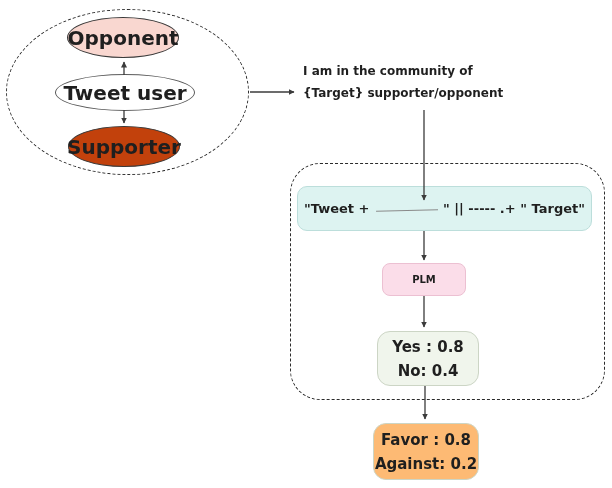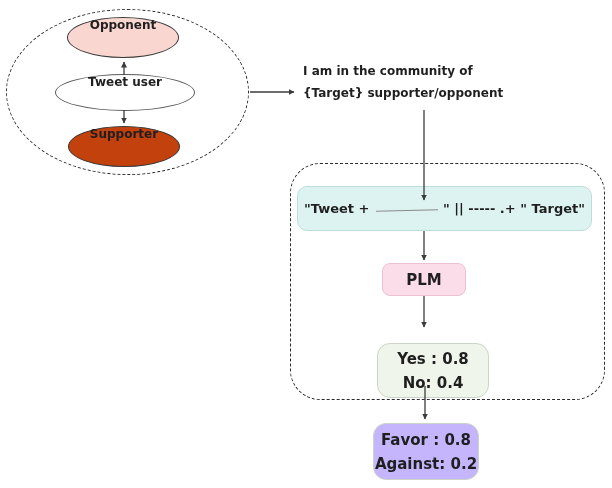--- a/index.html
+++ b/index.html
@@ -21,24 +21,24 @@
     left: 6px; top: 9px;
     width: 243px; height: 166px;
     border: 1.5px dashed #2b2b2b;
     border-radius: 50%;
     background: transparent;
   }
   .ellipse-node {
     position: absolute;
     border-radius: 50%;
     display: flex;
-    align-items: flex-start;
+    align-items: center;
     justify-content: center;
     font-weight: bold;
-    font-size: 12px;
+    font-size: 20px;
     white-space: nowrap;
     border: 1px solid #3a3a3a;
     color: #1f1f1f;
   }
   .node-opponent  { left: 67px;  top: 17px;  width: 112px; height: 41px; }
   .node-unseen    { left: 55px;  top: 74px;  width: 140px; height: 37px; border-color: #5a5a5a; }
   .node-supporter { left: 68px;  top: 126px; width: 112px; height: 41px; }
 
   
   .prompt-text {
@@ -85,30 +85,30 @@
     border-top: 1.2px solid #8a8a8a;
     margin: 0 6px;
     align-self: center;
     transform: rotate(-1.5deg) translateY(2px);
   }
   .plm-box {
     left: 382px; top: 263px;
     width: 84px; height: 33px;
     border-radius: 8px;
     border: 1px solid #ecc0d2;
-    font-size: 15px;
+    font-size: 10px;
   }
   .output-box {
     border-radius: 13px;
     border: 1px solid #ccd5c5;
     font-size: 15px;
     line-height: 24px;
     flex-direction: column;
   }
-  .yesno-box { left: 377px; top: 343px; width: 112px; height: 55px; }
+  .yesno-box { left: 377px; top: 331px; width: 102px; height: 55px; }
   .favor-box { left: 373px; top: 423px; width: 106px; height: 57px; }
 
   
   .arrows {
     position: absolute;
     left: 0; top: 0;
     width: 612px; height: 488px;
     pointer-events: none;
   }
 </style>
@@ -146,21 +146,21 @@
 
   <div class="box plm-box" style="background-color: rgb(251, 221, 233);">
     <span>PLM</span>
   </div>
 
   <div class="box output-box yesno-box" style="background-color: rgb(240, 245, 236);">
     <div>Yes : 0.8</div>
     <div>No: 0.4</div>
   </div>
 
-  <div class="box output-box favor-box" style="background-color: #c4b5fd;">
+  <div class="box output-box favor-box" style="background-color: #fdba74;">
     <div>Favor : 0.8</div>
     <div>Against: 0.2</div>
   </div>
 
   <svg class="arrows" viewBox="0 0 612 488">
     <defs>
       <marker id="ah" markerWidth="8" markerHeight="8" refX="5.5" refY="3" orient="auto" markerUnits="userSpaceOnUse">
         <path d="M0,0 L6,3 L0,6 Z" fill="#3b3b3b"></path>
       </marker>
     </defs>

